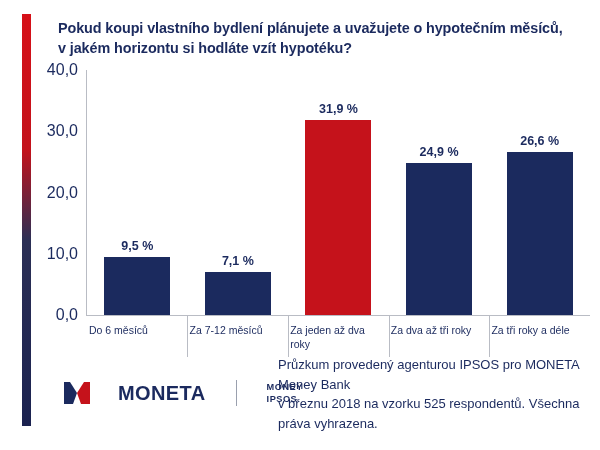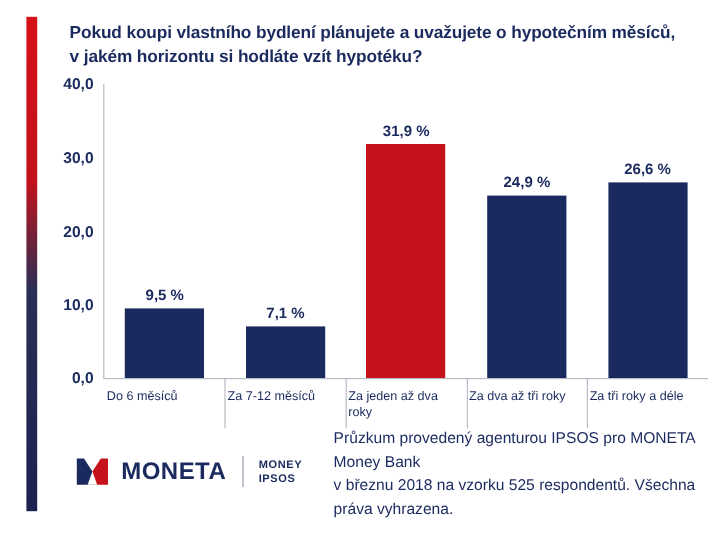--- a/index.html
+++ b/index.html
@@ -51,23 +51,23 @@
     position: absolute;
     left: 0px;
     top: 0px;
     width: 54px;
     height: 245px;
   }
   #y-axis-labels .ytick {
     position: absolute;
     right: 6px;
     transform: translateY(-50%);
-    font-size: 13px;
-    color: #1b2a5e;
-    font-weight: bold;
+    font-size: 16px;
+    color: #1b2a5e;
+    font-weight: normal;
     white-space: nowrap;
   }
 
   #axis-line-y {
     position: absolute;
     left: 56px;
     top: 0px;
     width: 1px;
     height: 245px;
     background: #b9bcc4;
@@ -153,21 +153,21 @@
     line-height: 1.5;
   }
 
   
   #logo {
     position: absolute;
     left: 62px;
     top: 378px;
     display: flex;
     align-items: center;
-    gap: 9px;
+    gap: 26px;
   }
   #logo-mark {
     width: 30px;
     height: 30px;
     position: relative;
   }
   #logo-text-main {
     font-size: 20px;
     font-weight: bold;
     color: #1b2a5e;

